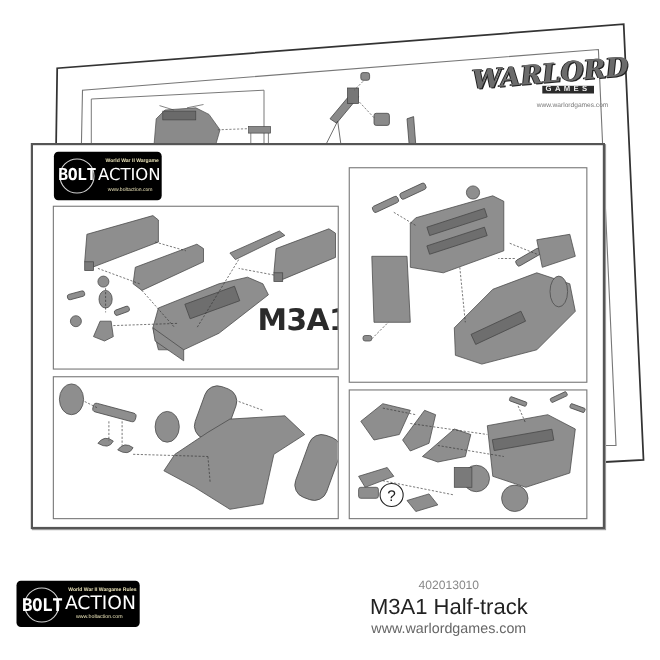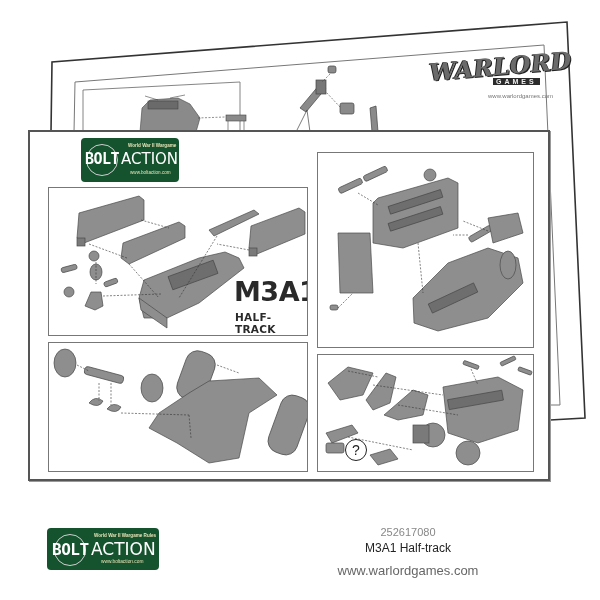--- a/index.html
+++ b/index.html
@@ -7,39 +7,39 @@
 
   
   .back-sheet { position:absolute; left:0; top:0; width:600px; height:600px; }
   .back-sheet svg { position:absolute; left:0; top:0; }
 
   
   .front-sheet { position:absolute; left:28px; top:130px; width:522px; height:351px; background:#fff; border:2px solid #555; box-sizing:border-box; box-shadow: 1px 1px 0 #999; }
   .panel { position:absolute; border:1.5px solid #777; background:#fff; box-sizing:border-box; overflow:hidden; }
   .panel svg { position:absolute; left:0; top:0; }
 
-  .bolt-logo { position:absolute; background:#14532d; border-radius:4px; color:#fff; overflow:hidden;margin-left:32px; }
+  .bolt-logo { position:absolute; background:#000000; border-radius:4px; color:#fff; overflow:hidden; }
   .bolt-logo .wwii { position:absolute; font-weight:bold; color:#e9e2b8; white-space:nowrap; }
   .bolt-logo .bolt { position:absolute; font-weight:bold; color:#fff; letter-spacing:-0.5px; white-space:nowrap; }
   .bolt-logo .action { position:absolute; font-weight:normal; color:#fff; white-space:nowrap; }
   .bolt-logo .url { position:absolute; color:#e9e2b8; white-space:nowrap; }
   .bolt-logo .crosshair { position:absolute; border:1px solid #cfcfcf; border-radius:50%; }
 
   .intro-text { position:absolute; left:155px; top:8px; width:160px; font-size:7.4px; line-height:9.1px; color:#555; }
 
   .m3a1-title { position:absolute; font-family:"DejaVu Sans", sans-serif; font-weight:bold; color:#2a2a2a; font-size:27px; letter-spacing:-0.5px; }
   .m3a1-sub { position:absolute; font-family:"DejaVu Sans", sans-serif; font-weight:bold; color:#2a2a2a; font-size:10.5px; letter-spacing:0.3px; }
 
   .warlord { position:absolute; }
   .warlord .wl-text { position:absolute; font-family:"DejaVu Serif", serif; font-weight:bold; font-style:italic; color:#6b6b6b; text-shadow: 1px 1px 0 #222, -1px 0 0 #222; white-space:nowrap; }
   .warlord .games { position:absolute; background:#2b2b2b; color:#eee; font-size:7px; font-weight:bold; letter-spacing:3px; padding:0 3px; white-space:nowrap; }
   .warlord .wl-url { position:absolute; font-size:6px; color:#777; white-space:nowrap; }
 
   .product-code { position:absolute; left:330px; top:526px; width:156px; text-align:center; font-size:11px; color:#888; }
-  .product-name { position:absolute; left:300px; top:541px; width:216px; text-align:center; font-size:12px; color:#222; }
+  .product-name { position:absolute; left:300px; top:541px; width:216px; text-align:center; font-size:20px; color:#222; }
   .product-url { position:absolute; left:300px; top:563px; width:216px; text-align:center; font-size:13px; color:#666; }
 
   .qmark { position:absolute; width:20px; height:20px; border:1.5px solid #222; border-radius:50%; font-size:14px; text-align:center; line-height:20px; color:#222; background:#fff; font-family:"Liberation Sans", sans-serif; }
 </style>
 </head>
 <body>
 
 <div class="back-sheet">
   <svg width="600" height="600" viewBox="0 0 600 600">
 
@@ -121,21 +121,20 @@
         <line x1="40" y1="56" x2="78" y2="70"></line>
         <line x1="92" y1="32" x2="120" y2="40"></line>
         <line x1="168" y1="48" x2="130" y2="110"></line>
         <line x1="200" y1="62" x2="168" y2="56"></line>
         <line x1="80" y1="76" x2="110" y2="110"></line>
         <line x1="54" y1="108" x2="112" y2="106"></line>
         <line x1="47" y1="74" x2="47" y2="96"></line>
       </g>
     </svg>
     <span class="m3a1-title" style="left:185px; top:88px;">M3A1</span>
-    <span class="m3a1-sub" style="left:186px; top:123px;">HALF-TRACK</span>
   </div>
 
   <div class="panel" style="left:18px; top:210px; width:260px; height:130px;">
     <svg width="260" height="130" viewBox="0 0 260 130">
       <g fill="#8e8e8e" stroke="#4a4a4a" stroke-width="0.7">
         <ellipse cx="16" cy="20" rx="11" ry="14"></ellipse>
         <ellipse cx="103" cy="45" rx="11" ry="14"></ellipse>
         <rect x="35" y="28" width="40" height="8" rx="3" transform="rotate(15 55 32)"></rect>
         <path d="M40,60 q6,-8 14,-2 q-4,8 -14,2z"></path>
         <path d="M58,66 q6,-8 14,-2 q-4,8 -14,2z"></path>
@@ -214,15 +213,15 @@
 </div>
 
 <div class="bolt-logo" style="left:15px; top:528px; width:112px; height:42px;">
   <span class="crosshair" style="left:7px; top:6px; width:30px; height:30px;"></span>
   <span class="wwii" style="left:47px; top:5px; font-size:4.6px;">World War II Wargame Rules</span>
   <span class="bolt" style="left:5px; top:12px; font-size:16px; font-family:'DejaVu Sans Mono', monospace;">BOLT</span>
   <span class="action" style="left:44px; top:11px; font-size:17px; font-family:'DejaVu Sans', sans-serif;">ACTION</span>
   <span class="url" style="left:54px; top:31px; font-size:4.8px;">www.boltaction.com</span>
 </div>
 
-<div class="product-code">252617080</div>
+<div class="product-code">402013010</div>
 <div class="product-name">M3A1 Half-track</div>
 <div class="product-url">www.warlordgames.com</div>
 
 </body></html>

